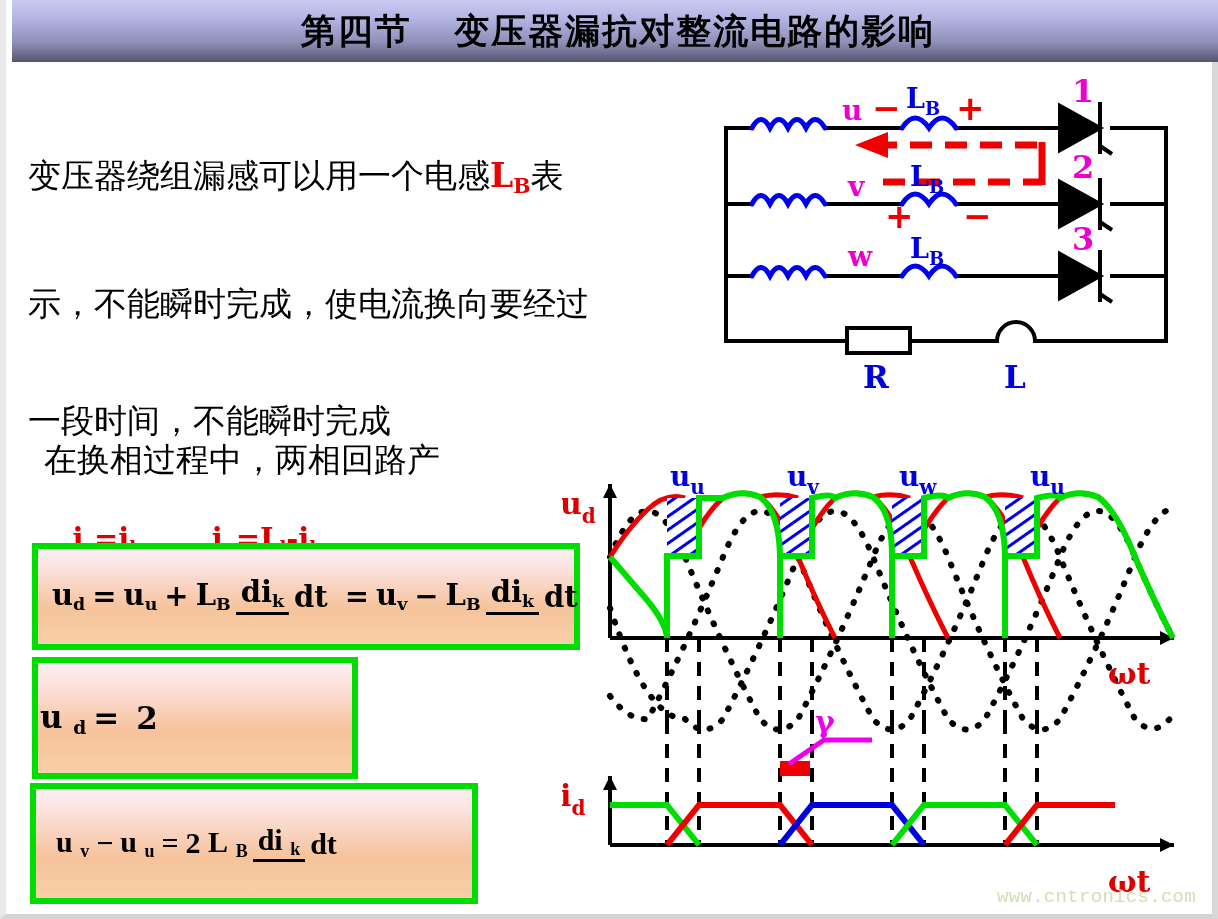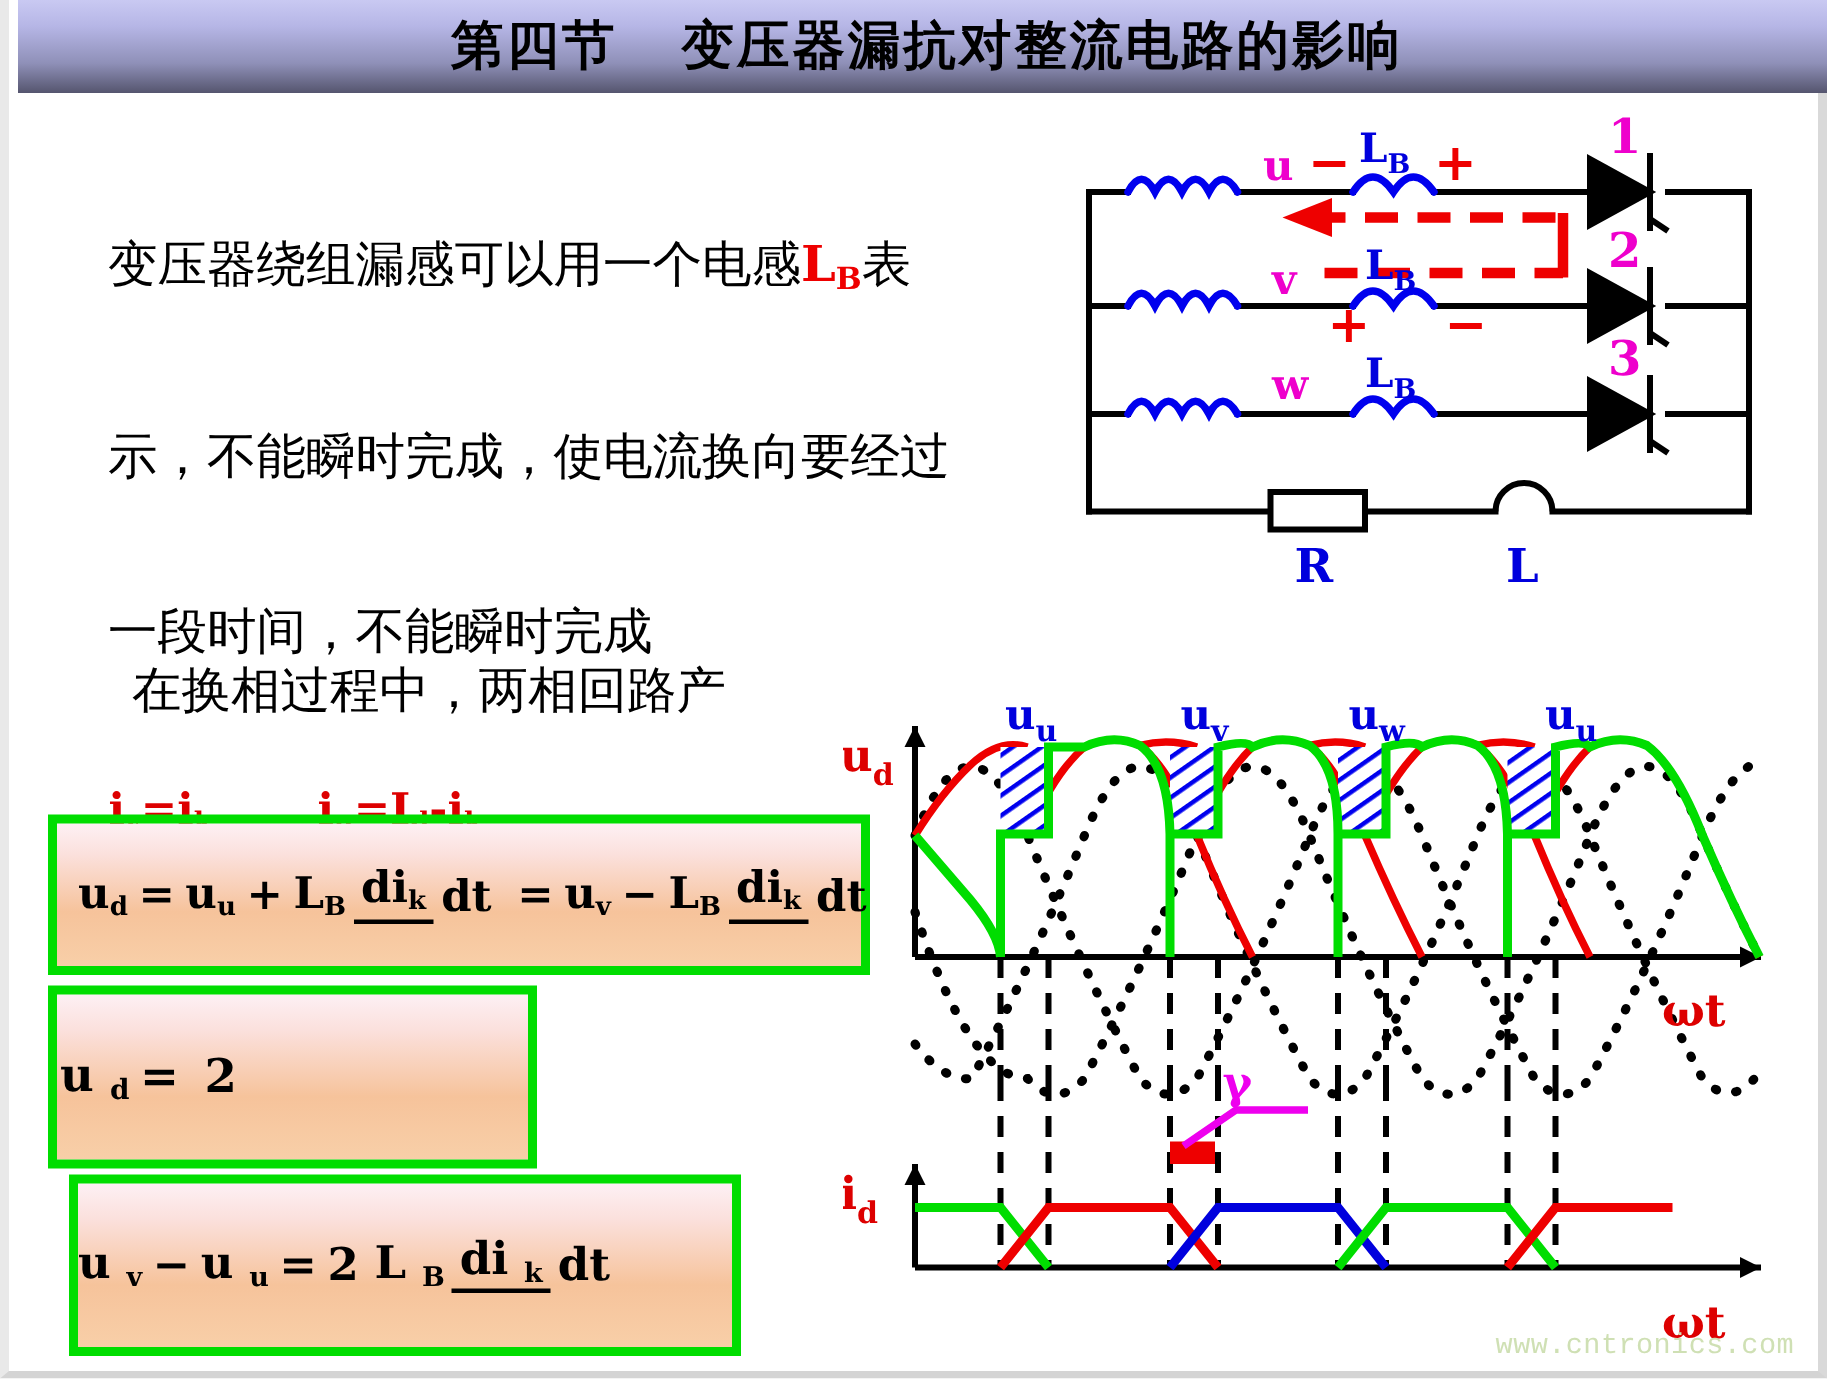--- a/index.html
+++ b/index.html
@@ -33,21 +33,20 @@
     white-space:pre;
     line-height:1;
   }
   
   .cn{
     font-family:"DejaVu Serif", serif;
     color:#000;
     font-size:33px;
     line-height:39px;
     white-space:pre;
-    margin-left:44px;
   }
   #para1{position:absolute;left:22px;top:78px;width:700px;}
   #para2{position:absolute;left:22px;top:243px;width:600px;}
   #para3{position:absolute;left:38px;top:362px;width:520px;}
 
   .red{color:#ee0000;font-family:"DejaVu Serif",serif;font-weight:700;}
   .magenta{color:#e020c0;font-weight:700;}
   sub{font-size:.62em;vertical-align:-0.28em;}
 
   
@@ -65,21 +64,21 @@
     border:6px solid #00dd00;
     background:linear-gradient(to bottom,#fdf0f4 0%,#fbe0dc 22%,#f6c39b 62%,#f8cfa8 100%);
     box-sizing:border-box;
     display:flex;align-items:center;
     color:#000;
     font-family:"DejaVu Serif", serif;
     font-weight:700;
   }
   #fbox1{left:26px;top:543px;width:548px;height:107px;padding-left:14px;}
   #fbox2{left:26px;top:657px;width:326px;height:122px;padding-left:2px;}
-  #fbox3{left:40px;top:783px;width:448px;height:121px;}
+  #fbox3{left:24px;top:783px;width:448px;height:121px;padding-left:20px;font-family:Liberation Serif, serif;}
 
   .mrow{display:flex;align-items:center;font-size:30px;}
   #fbox1 .mrow{font-size:29px;}
   #fbox2 .mrow{font-size:31px;}
   #fbox3 .mrow{font-size:30px;}
   .op{margin:0 7px;}
   .frac{display:inline-flex;flex-direction:row;align-items:center;margin:0 5px;line-height:1.03;}
   .frac .num{border-bottom:3px solid #000;padding:0 5px 1px 5px;}
   .frac .den{padding:2px 5px 0 5px;}
   .vsub{font-size:.6em;vertical-align:-.3em;}

